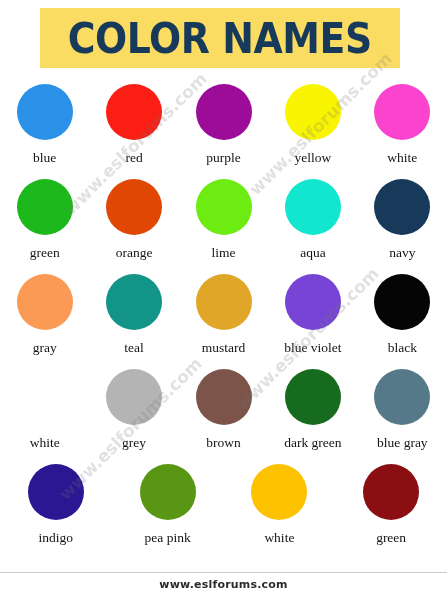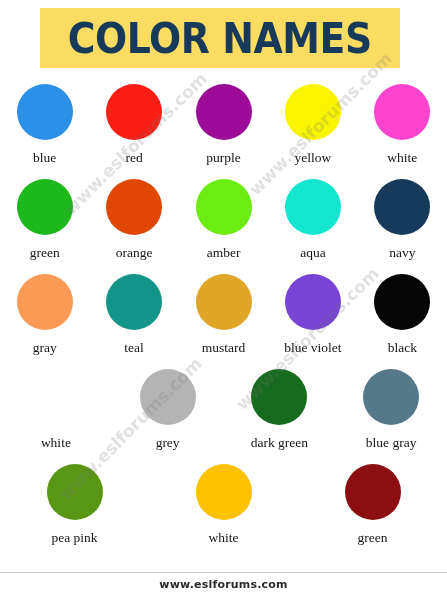--- a/index.html
+++ b/index.html
@@ -166,21 +166,21 @@
       <div class="cell">
         <div class="swatch" style="background: rgb(28, 184, 28);"></div>
         <div class="swatch-label">green</div>
       </div>
       <div class="cell">
         <div class="swatch" style="background: rgb(224, 71, 5);"></div>
         <div class="swatch-label">orange</div>
       </div>
       <div class="cell">
         <div class="swatch" style="background: rgb(109, 236, 18);"></div>
-        <div class="swatch-label">amber</div>
+        <div class="swatch-label">lime</div>
       </div>
       <div class="cell">
         <div class="swatch" style="background: rgb(18, 230, 207);"></div>
         <div class="swatch-label">aqua</div>
       </div>
       <div class="cell">
         <div class="swatch" style="background: rgb(23, 57, 90);"></div>
         <div class="swatch-label">navy</div>
       </div>
     </div>
@@ -211,30 +211,38 @@
     <div class="row">
       <div class="cell">
         <div class="swatch" style="background: rgb(255, 255, 255);"></div>
         <div class="swatch-label">white</div>
       </div>
       <div class="cell">
         <div class="swatch" style="background: rgb(180, 180, 180);"></div>
         <div class="swatch-label">grey</div>
       </div>
       <div class="cell">
+        <div class="swatch" style="background: rgb(124, 84, 74);"></div>
+        <div class="swatch-label">brown</div>
+      </div>
+      <div class="cell">
         <div class="swatch" style="background: rgb(23, 107, 31);"></div>
         <div class="swatch-label">dark green</div>
       </div>
       <div class="cell">
         <div class="swatch" style="background: rgb(86, 121, 138);"></div>
         <div class="swatch-label">blue gray</div>
       </div>
     </div>
 
     <div class="row">
+      <div class="cell">
+        <div class="swatch" style="background: rgb(43, 23, 146);"></div>
+        <div class="swatch-label">indigo</div>
+      </div>
       <div class="cell">
         <div class="swatch" style="background: rgb(89, 150, 20);"></div>
         <div class="swatch-label">pea pink</div>
       </div>
       <div class="cell">
         <div class="swatch" style="background: rgb(252, 194, 0);"></div>
         <div class="swatch-label">white</div>
       </div>
       <div class="cell">
         <div class="swatch" style="background: rgb(139, 14, 19);"></div>

